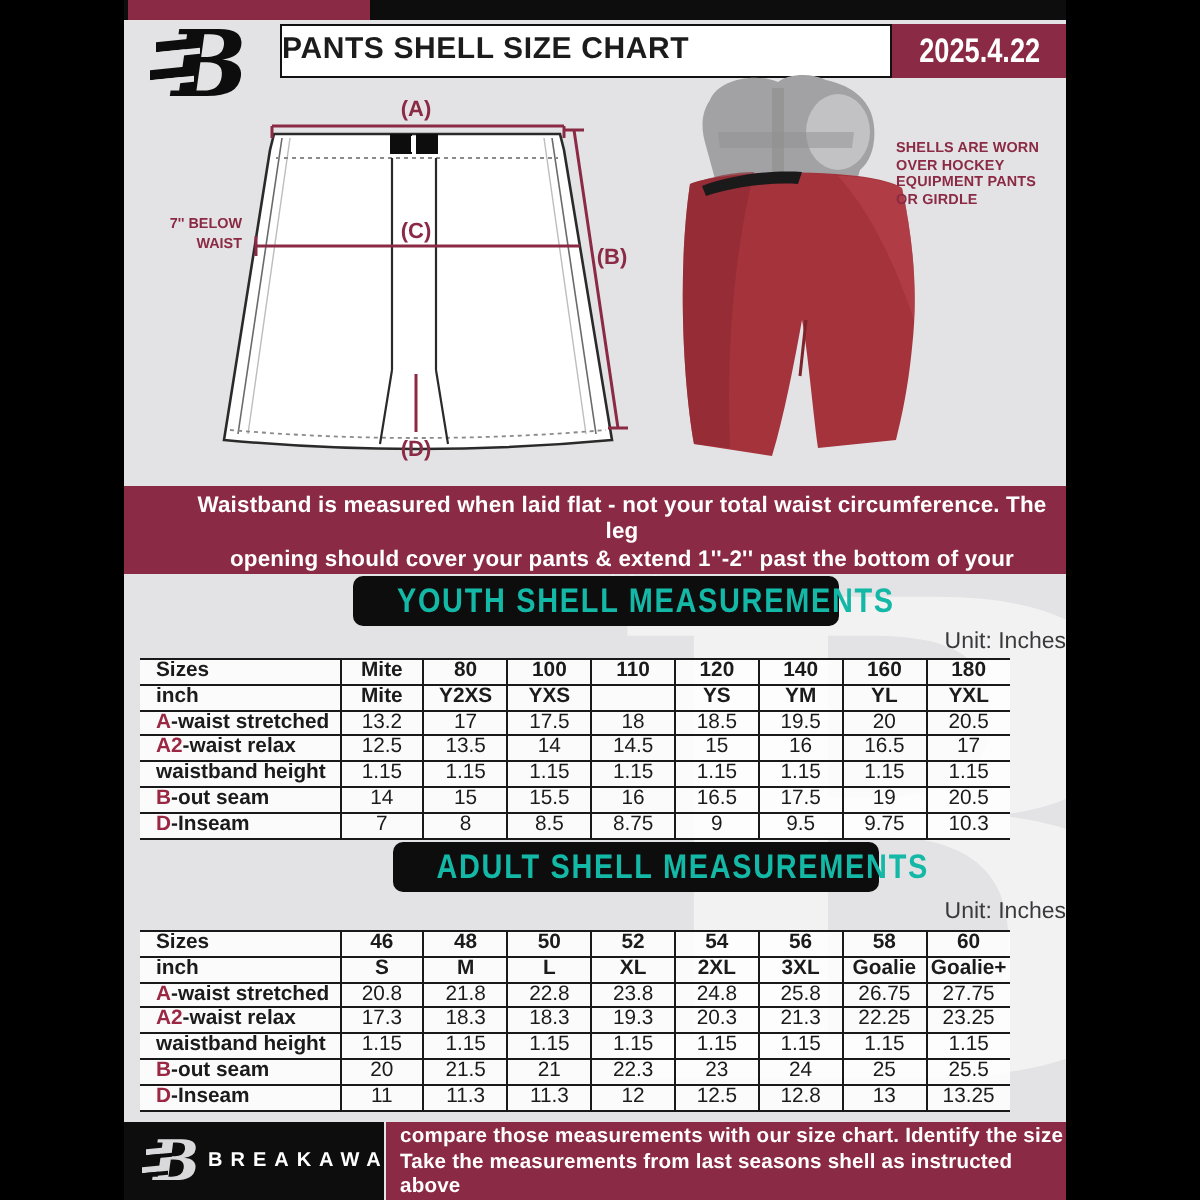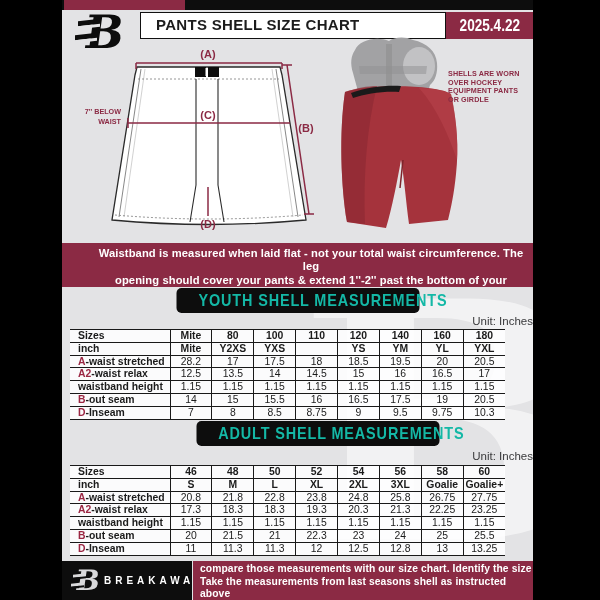--- a/index.html
+++ b/index.html
@@ -14,21 +14,21 @@
   
   .top-logo{position:absolute;left:20px;top:11px;width:42px;height:42px;}
   .top-logo .bglyph{display:block;font-family:"DejaVu Serif",serif;font-weight:bold;font-size:46px;
        line-height:42px;color:#0d0d0d;transform:skewX(-8deg);transform-origin:bottom left;}
   .top-logo .bar{position:absolute;background:#0d0d0d;height:5px;width:22px;transform:skewY(-6deg);}
   .top-logo .gap{position:absolute;background:#e3e3e5;height:3px;width:22px;transform:skewY(-6deg);}
   .b1{left:-4px;top:9px;} .g1{left:-4px;top:14px;}
   .b2{left:-7px;top:23px;} .g2{left:-7px;top:28px;}
 
   .title-box{position:absolute;left:78px;top:12px;width:306px;height:27px;background:#fff;
-       border:1.6px solid #111;box-sizing:border-box;line-height:24px;padding-left:15px;
+       border:1.6px solid #111;box-sizing:border-box;line-height:24px;
        font-size:15px;font-weight:700;color:#1c1c1c;letter-spacing:.3px;}
   .date-box{position:absolute;left:384px;top:12px;width:87px;height:27px;background:#8b2a44;
        color:#fff;text-align:center;line-height:27px;font-weight:700;font-size:17px;}
   .squeeze{display:inline-block;transform:scaleX(.8);transform-origin:center;}
   .squeeze85{display:inline-block;transform:scaleX(.85);transform-origin:center;white-space:nowrap;}
 
   
   .diagram{position:absolute;left:23px;top:48px;}
   .photo{position:absolute;left:275px;top:36px;}
   .caption{position:absolute;left:386px;top:70px;width:85px;color:#8b2a44;
@@ -192,21 +192,21 @@
           <td class="hdr">Y2XS</td>
           <td class="hdr">YXS</td>
           <td class="hdr"></td>
           <td class="hdr">YS</td>
           <td class="hdr">YM</td>
           <td class="hdr">YL</td>
           <td class="hdr">YXL</td>
         </tr>
         <tr>
           <td><span class="pfx">A</span><span>-waist stretched</span></td>
-          <td>28.2</td>
+          <td>13.2</td>
           <td>17</td>
           <td>17.5</td>
           <td>18</td>
           <td>18.5</td>
           <td>19.5</td>
           <td>20</td>
           <td>20.5</td>
         </tr>
         <tr>
           <td><span class="pfx">A2</span><span>-waist relax</span></td>

